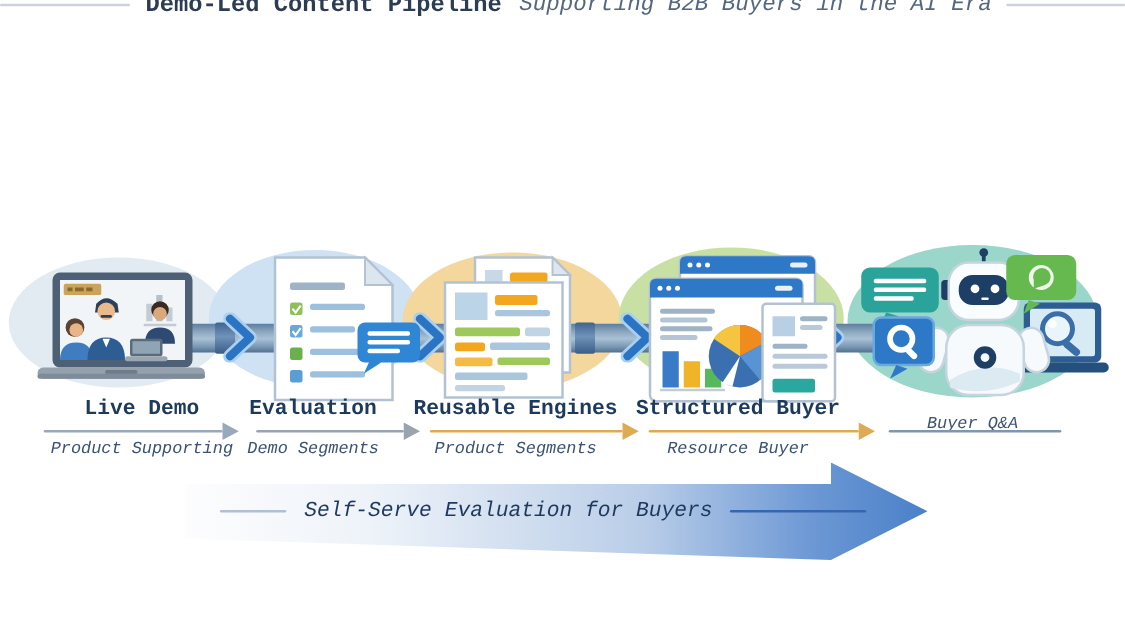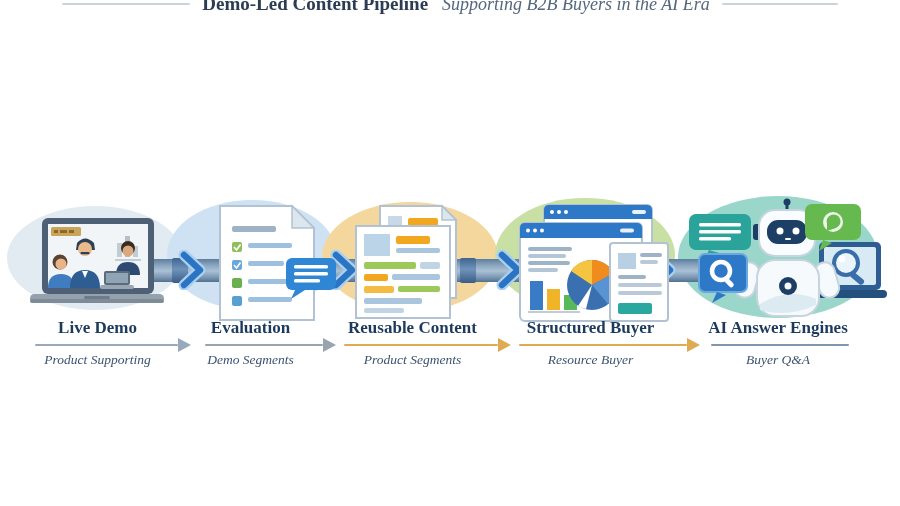--- a/index.html
+++ b/index.html
@@ -1,17 +1,17 @@
 <!DOCTYPE html>
 <html><head>
 <meta charset="utf-8">
 <style>
   html,body{margin:0;padding:0;background:#fff;}
   #canvas{position:relative;width:900px;height:506px;background:#ffffff;overflow:hidden;
-          font-family:Liberation Serif, serif;}
+          font-family:Liberation Mono, monospace;}
 
   
   .title-row{position:absolute;top:-10px;left:0;width:100%;display:flex;align-items:center;
              justify-content:center;gap:12px;height:28px;}
   .title-rule{height:2px;background:#ccd3db;border-radius:1px;}
   .title-rule.left{width:128px;}
   .title-rule.right{width:116px;}
   .title-main{font-weight:bold;font-size:19px;color:#2b3c53;white-space:nowrap;}
   .title-sub{font-style:italic;font-size:18px;color:#55677e;white-space:nowrap;margin-left:2px;}
 
@@ -34,21 +34,21 @@
   
   .icon{position:absolute;z-index:4;}
   .icon1{left:22px;top:215px;}
   .icon2{left:202px;top:202px;}
   .icon3{left:348px;top:200px;}
   .icon4{left:512px;top:203px;}
   .icon5{left:683px;top:198px;}
 
   
   .stage-col{position:absolute;top:318px;display:flex;flex-direction:column;align-items:center;z-index:5;}
-  .col1{left:15px;width:165px;}
+  .col1{left:31px;width:165px;}
   .col2{left:178px;width:145px;}
   .col3{left:330px;width:165px;}
   .col4{left:503px;width:175px;}
   .col5{left:693px;width:170px;}
   .stage-label{font-weight:bold;font-size:17px;color:#1c3a5c;white-space:nowrap;line-height:20px;}
   .stage-sublabel{font-style:italic;font-size:13.5px;color:#3b5270;white-space:nowrap;margin-top:14px;}
 
   .uline{position:absolute;top:344px;height:2px;z-index:5;border-radius:1px;}
   .u1{left:35px;width:143px;}
   .u2{left:205px;width:118px;}
@@ -263,36 +263,42 @@
 
   <div class="stage-col col1">
     <div class="stage-label">Live Demo</div>
     <div class="stage-sublabel">Product Supporting</div>
   </div>
   <div class="stage-col col2">
     <div class="stage-label">Evaluation</div>
     <div class="stage-sublabel">Demo Segments</div>
   </div>
   <div class="stage-col col3">
-    <div class="stage-label">Reusable Content</div>
+    <div class="stage-label">Reusable Engines</div>
     <div class="stage-sublabel">Product Segments</div>
   </div>
   <div class="stage-col col4">
     <div class="stage-label">Structured Buyer</div>
     <div class="stage-sublabel">Resource Buyer</div>
   </div>
   <div class="stage-col col5">
-    <div class="stage-label">AI Answer Engines</div>
     <div class="stage-sublabel">Buyer Q&amp;A</div>
   </div>
 
   <div class="uline u1" style="background-color: rgb(151, 169, 187);"></div>
   <div class="uhead h1"></div>
   <div class="uline u2" style="background-color: rgb(154, 164, 174);"></div>
   <div class="uhead h2"></div>
   <div class="uline u3" style="background-color: rgb(223, 171, 82);"></div>
   <div class="uhead h3"></div>
   <div class="uline u4" style="background-color: rgb(223, 171, 82);"></div>
   <div class="uhead h4"></div>
   <div class="uline u5" style="background-color: rgb(128, 150, 172);"></div>
 
+  <div class="eval-arrow">
+    <div class="eval-inner">
+      <div class="eval-dash dash-left"></div>
+      <span class="eval-label">Self-Serve Evaluation for Buyers</span>
+      <div class="eval-dash dash-right"></div>
+    </div>
+  </div>
 
 </div>
 
 </body></html>

